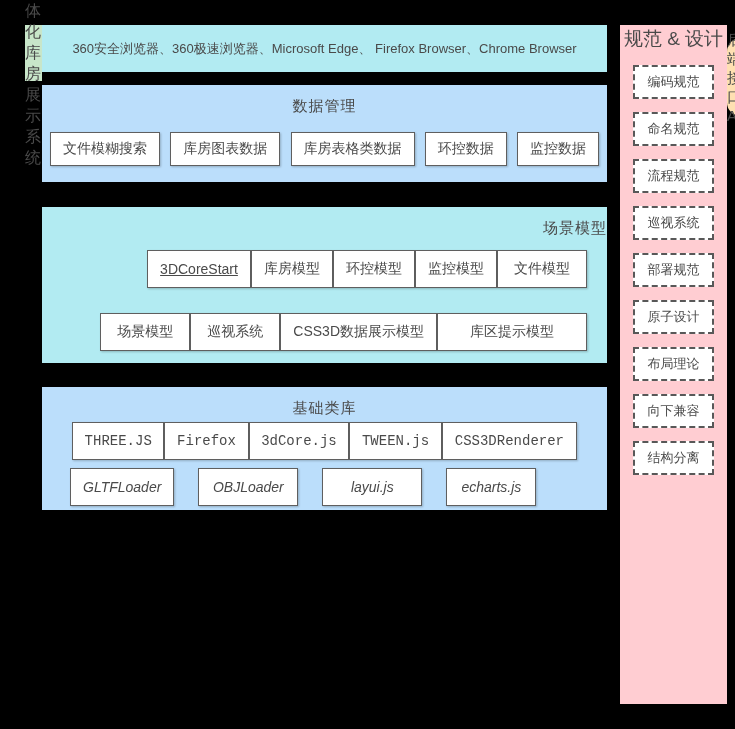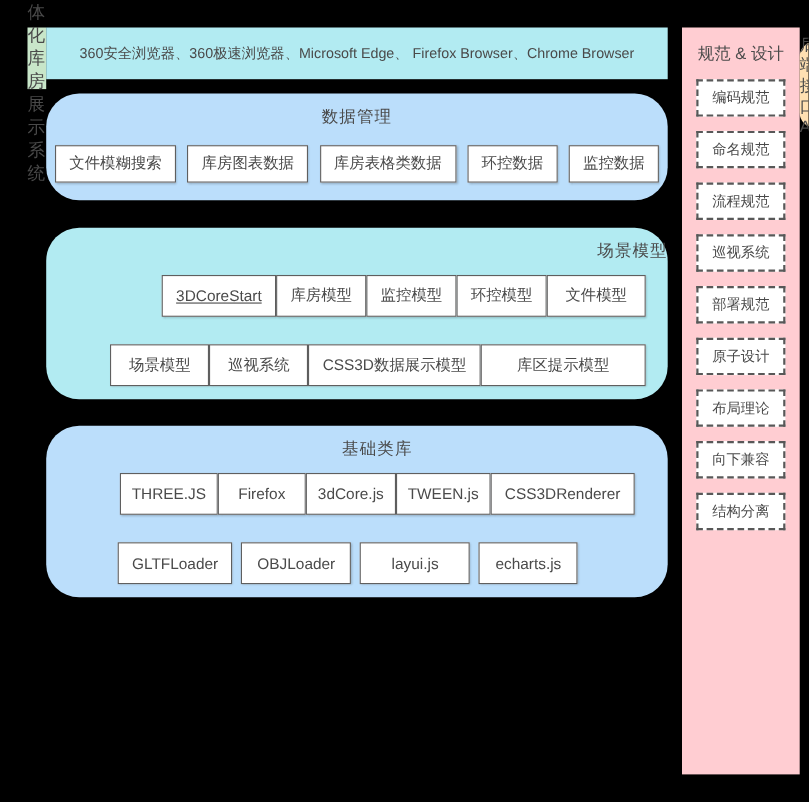--- a/index.html
+++ b/index.html
@@ -8,44 +8,44 @@
     box-sizing:border-box;padding:25px;
     font-family:"Liberation Sans","DejaVu Sans",sans-serif;
     color:var(--ink);
     display:flex;
   }
   .banner{display:flex;align-items:center;justify-content:center;box-sizing:border-box;}
   .banner-green{height:56px;background:var(--green);margin-bottom:14px;font-size:16px;letter-spacing:1px;}
   .middle{display:flex;gap:13px;flex:0 0 auto;}
   .left-col{width:565px;display:flex;flex-direction:column;}
   .browser-bar{height:47px;background:var(--cyan);margin-bottom:13px;font-size:13px;}
-  .panel{box-sizing:border-box;display:flex;flex-direction:column;border-radius:30px;}
+  .panel{box-sizing:border-box;display:flex;flex-direction:column;}
   .panel-title{text-align:center;padding-top:12px;font-size:15px;letter-spacing:1px;flex:0 0 auto;}
   .panel-data{height:97px;background:var(--blue);margin-bottom:25px;}
   .panel-scene{height:156px;background:var(--cyan);margin-bottom:24px;align-items:flex-end;}
-  .panel-base{height:156px;background:var(--blue);padding-left:37px;}
+  .panel-base{height:123px;background:var(--blue);}
   .node-row{flex:1;display:flex;align-items:center;justify-content:space-between;}
   .row-data{padding:0 8px;}
   .row-scene{padding:0 20px;}
-  .row-base1{padding:0 30px;}
-  .row-base2{justify-content:flex-start;gap:8px;padding:0 28px;}
+  .row-base1{padding:0 30px;font-family:Liberation Mono, monospace;}
+  .row-base2{justify-content:flex-start;gap:24px;padding:0 28px;font-style:italic;}
   .node{
     box-sizing:border-box;background:#fff;border:1px solid var(--node-border);
     height:34px;display:flex;align-items:center;justify-content:center;
     padding:0 12px;font-size:14px;white-space:nowrap;
     box-shadow:1px 1px 2px rgba(0,0,0,0.22);
   }
   .panel-scene .node,.panel-base .node{height:38px;}
   .mw80{min-width:80px;}.mw90{min-width:90px;}.mw104{min-width:104px;text-decoration:underline;}
   .mw100{min-width:100px;}.mw150{min-width:150px;}.mw74{min-width:74px;}
   .right-col{
     width:107px;background:var(--pink);box-sizing:border-box;
     display:flex;flex-direction:column;align-items:center;
   }
-  .right-title{margin-top:15px;font-size:15px;white-space:nowrap;flex:0 0 auto;}
+  .right-title{margin-top:1px;font-size:19px;white-space:nowrap;flex:0 0 auto;}
   .dashed-box{
     box-sizing:border-box;width:81px;height:34px;margin-top:13px;flex:0 0 auto;
     background:#fff;border:2px dashed var(--dash-border);
     display:flex;align-items:center;justify-content:center;
     font-size:13px;white-space:nowrap;
   }
   .banner-orange{height:78px;background:var(--orange);margin-top:13px;font-size:15px;letter-spacing:1px;border-radius:15px;}
 </style>
 </head>
 <body>
@@ -73,22 +73,22 @@
           <div class="node">环控数据</div>
           <div class="node">监控数据</div>
         </div>
       </section>
 
       <section class="panel panel-scene">
         <div class="panel-title">场景模型</div>
         <div class="node-row row-scene">
           <div class="node mw104">3DCoreStart</div>
           <div class="node mw80">库房模型</div>
+          <div class="node mw80">环控模型</div>
           <div class="node mw80">监控模型</div>
-          <div class="node mw80">环控模型</div>
           <div class="node mw90">文件模型</div>
         </div>
         <div class="node-row row-scene">
           <div class="node mw90">场景模型</div>
           <div class="node mw90">巡视系统</div>
           <div class="node">CSS3D数据展示模型</div>
           <div class="node mw150">库区提示模型</div>
         </div>
       </section>
 

